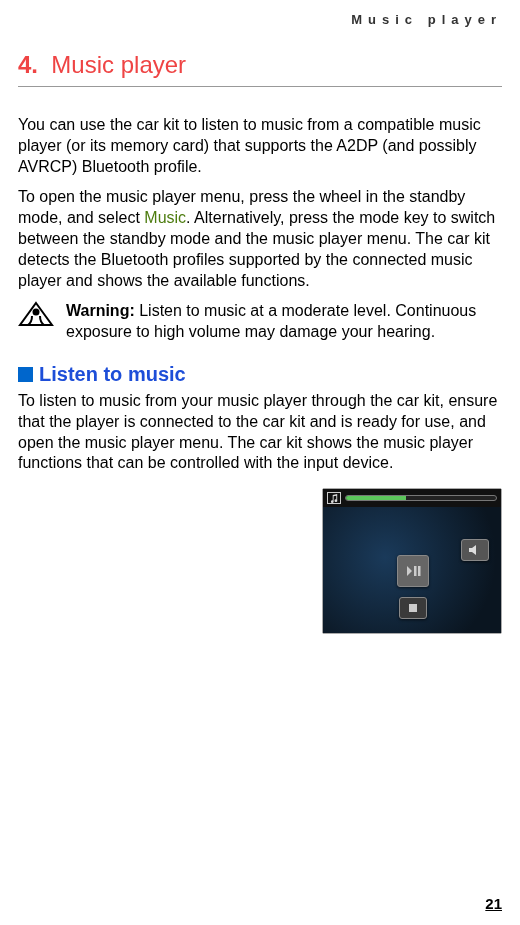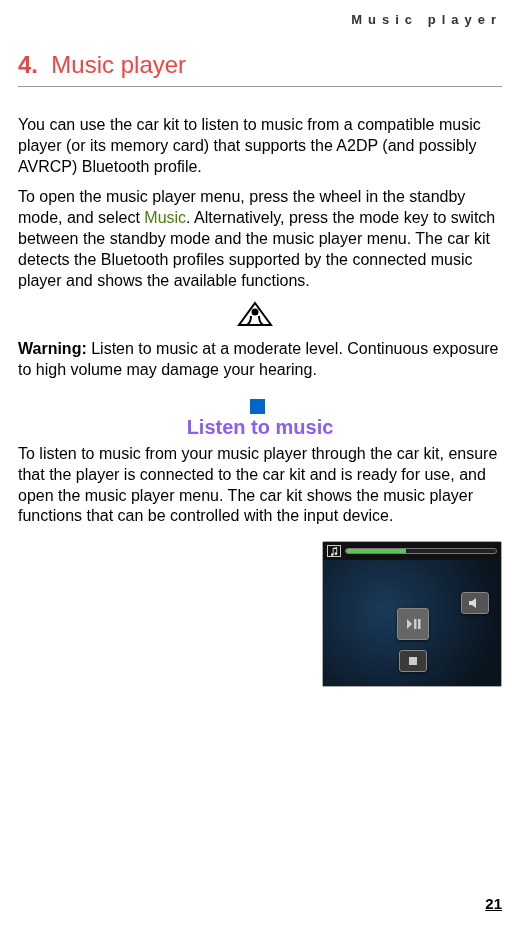--- a/index.html
+++ b/index.html
@@ -41,43 +41,41 @@
       margin-bottom: 28px;
     }
     p {
       margin-bottom: 10px;
     }
     .inline-link {
       color: #4d7c0f;
     }
     .warning-row {
       display: flex;
-      align-items: center;
+      align-items: flex-start;
       margin: 8px 0 18px 0;
-      flex-direction: column;
     }
     .warning-icon {
       flex: 0 0 38px;
       margin-right: 10px;
     }
     .warning-text {
       flex: 1;
     }
     .warning-text b {
       font-weight: bold;
     }
     .section-heading {
-      color: #8b5cf6;
+      color: #1d4ed8;
       font-size: 20px;
       font-weight: bold;
       margin-top: 6px;
       margin-bottom: 4px;
       display: flex;
       align-items: center;
-      flex-direction: column;
     }
     .section-heading .square {
       display: inline-block;
       width: 15px;
       height: 15px;
       background: #0066cc;
       margin-right: 6px;
     }
     .float-fig {
       float: right;

